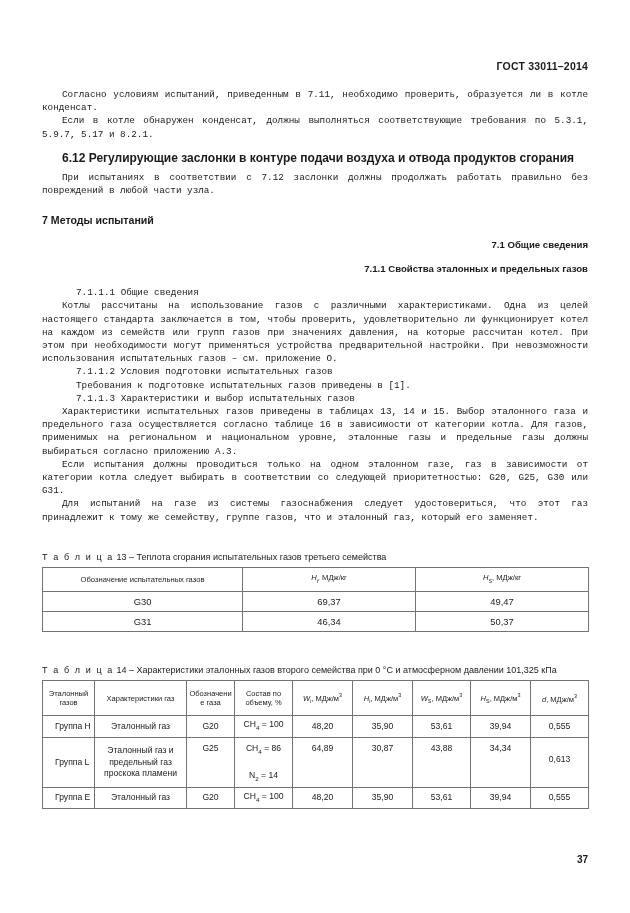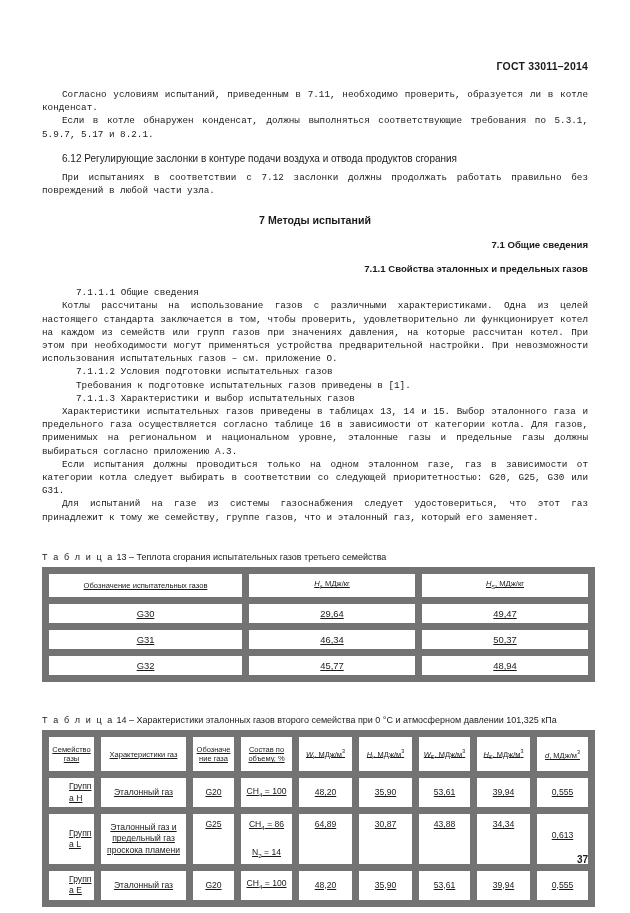--- a/index.html
+++ b/index.html
@@ -53,34 +53,33 @@
   p.body.ind2 { text-indent: 34px; }
   .gap-sm { height: 6px; }
   .gap-md { height: 11px; }
   .gap-lg { height: 16px; }
 
   h2.h-sec {
     margin: 0;
     font-size: 10.6px;
     font-weight: bold;
     line-height: 14px;
-    text-align: center;
   }
   h3.h-sub {
     margin: 0;
     font-size: 9.6px;
     font-weight: bold;
     line-height: 13px;
     text-indent: 20px;
     text-align: right;
   }
   h4.h-subsub {
     margin: 0;
-    font-size: 10px;
-    font-weight: normal;
+    font-size: 12px;
+    font-weight: bold;
     line-height: 13px;
     text-indent: 20px;
   }
 
   
   .tbl-caption {
     font-size: 9px;
     line-height: 12.5px;
     margin: 16px 0 4px 0;
   }
@@ -88,47 +87,46 @@
     letter-spacing: 1.6px;
   }
 
   
   table.gost {
     border-collapse: collapse;
     width: 546px;
     table-layout: fixed;
   }
   table.gost td, table.gost th {
-    border: 7px solid #737373;
+    border: 1px solid #737373;
     padding: 2px 3px;
     font-size: 8.2px;
     line-height: 11px;
     font-weight: normal;
     text-align: center;
     vertical-align: middle;
     word-wrap: break-word;
-    text-decoration: underline;
   }
   table.t13 th { font-size: 7.6px; padding: 4px 3px; }
   table.t13 td { font-size: 9.4px; padding: 4px 3px; }
 
   table.t14 th {
     font-size: 7.5px;
     line-height: 9.5px;
     padding: 3px 2px;
     height: 28px;
   }
   table.t14 td {
     font-size: 8.6px;
     line-height: 11.5px;
     padding: 3px 2px;
   }
   table.t14 td.fam {
     text-align: left;
-    padding-left: 20px;
+    padding-left: 12px;
   }
   .sub { font-size: 0.72em; vertical-align: sub; }
   .sup { font-size: 0.72em; vertical-align: super; }
   .ital { font-style: italic; }
 
   
   .page-number {
     position: absolute;
     right: 42px;
     bottom: 48px;
@@ -189,32 +187,27 @@
       <thead>
         <tr>
           <th>Обозначение испытательных газов</th>
           <th><span class="ital">H</span><span class="sub">i</span><span>, МДж/кг</span></th>
           <th><span class="ital">H</span><span class="sub">S</span><span>, МДж/кг</span></th>
         </tr>
       </thead>
       <tbody>
         <tr>
           <td>G30</td>
-          <td>29,64</td>
+          <td>69,37</td>
           <td>49,47</td>
         </tr>
         <tr>
           <td>G31</td>
           <td>46,34</td>
           <td>50,37</td>
-        </tr>
-        <tr>
-          <td>G32</td>
-          <td>45,77</td>
-          <td>48,94</td>
         </tr>
       </tbody>
     </table>
 
     <div class="gap-lg"></div>
 
     <div class="tbl-caption">
       <span class="spaced">Т а б л и ц а</span>
       <span>14</span>
       <span>– Характеристики эталонных газов второго семейства при 0 °С и атмосферном давлении 101,325 кПа</span>
@@ -227,21 +220,21 @@
           <col style="width:48px">
           <col style="width:58px">
         <col style="width:60px">
           <col style="width:60px">
           <col style="width:58px">
           <col style="width:60px">
           <col style="width:58px">
       </colgroup>
       <thead>
         <tr>
-          <th>Семейство газы</th>
+          <th>Эталонный газов</th>
           <th>Характеристики газ</th>
           <th>Обозначение газа</th>
           <th>Состав по объему, %</th>
           <th><span class="ital">W</span><span class="sub">i</span><span>, МДж/м</span><span class="sup">3</span></th>
           <th><span class="ital">H</span><span class="sub">i</span><span>, МДж/м</span><span class="sup">3</span></th>
           <th><span class="ital">W</span><span class="sub">S</span><span>, МДж/м</span><span class="sup">3</span></th>
           <th><span class="ital">H</span><span class="sub">S</span><span>, МДж/м</span><span class="sup">3</span></th>
           <th><span class="ital">d</span><span>, МДж/м</span><span class="sup">3</span></th>
         </tr>
       </thead>

